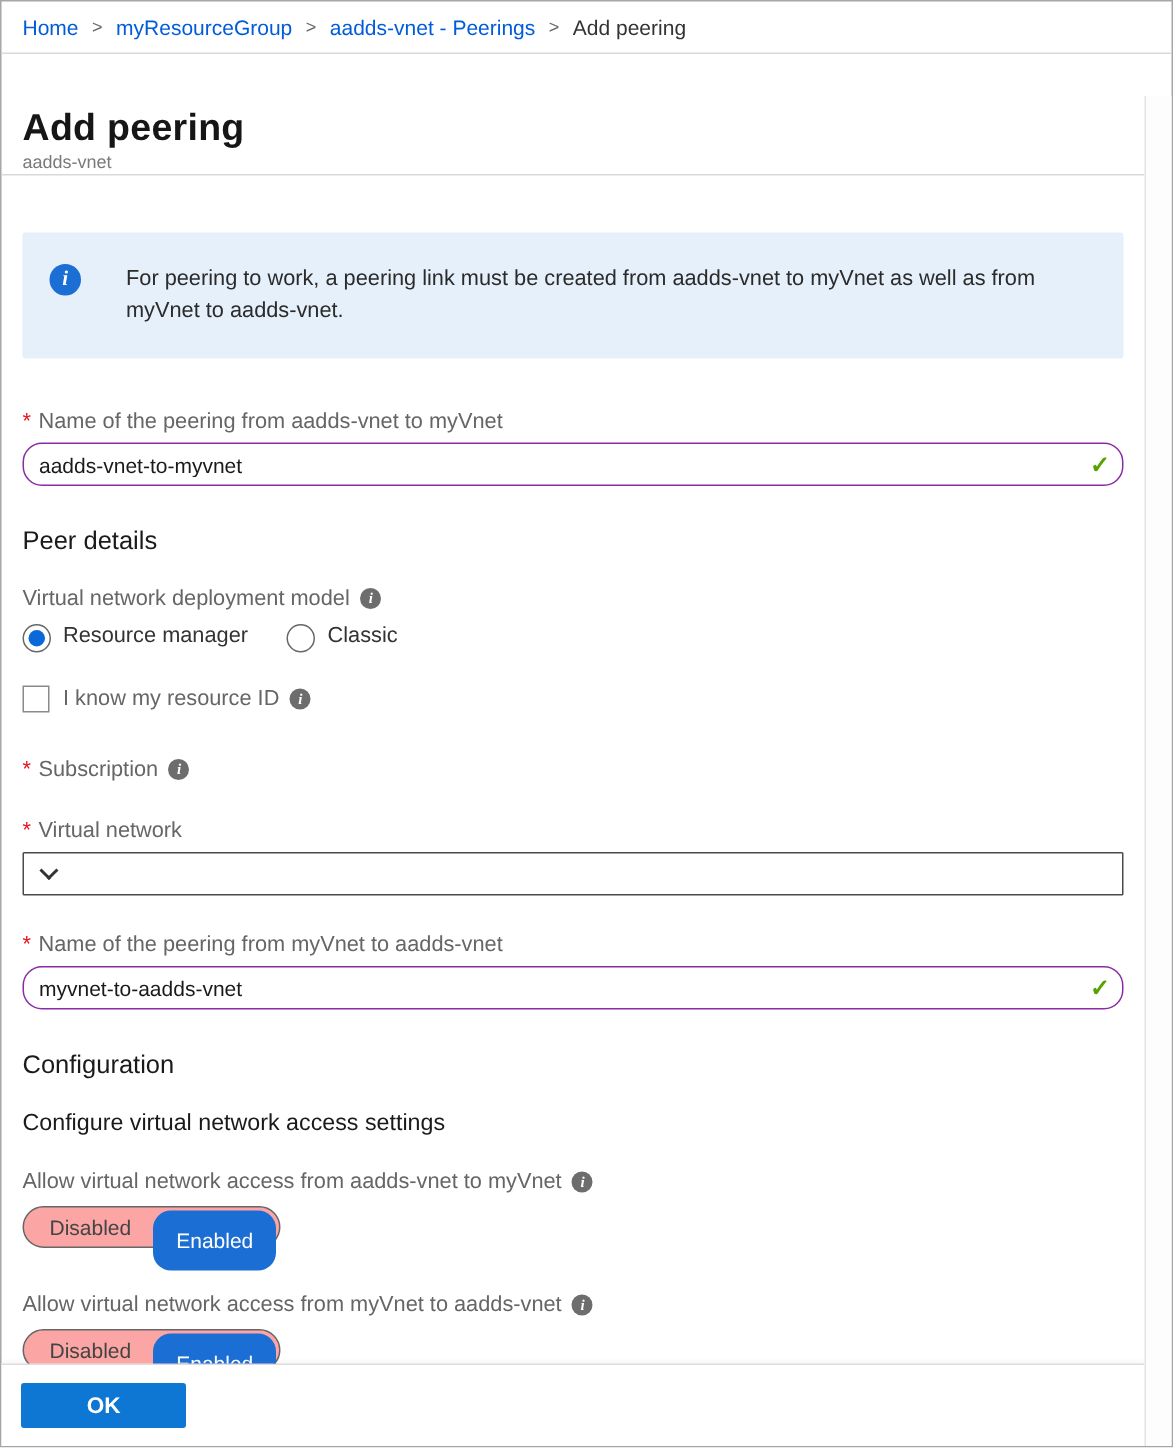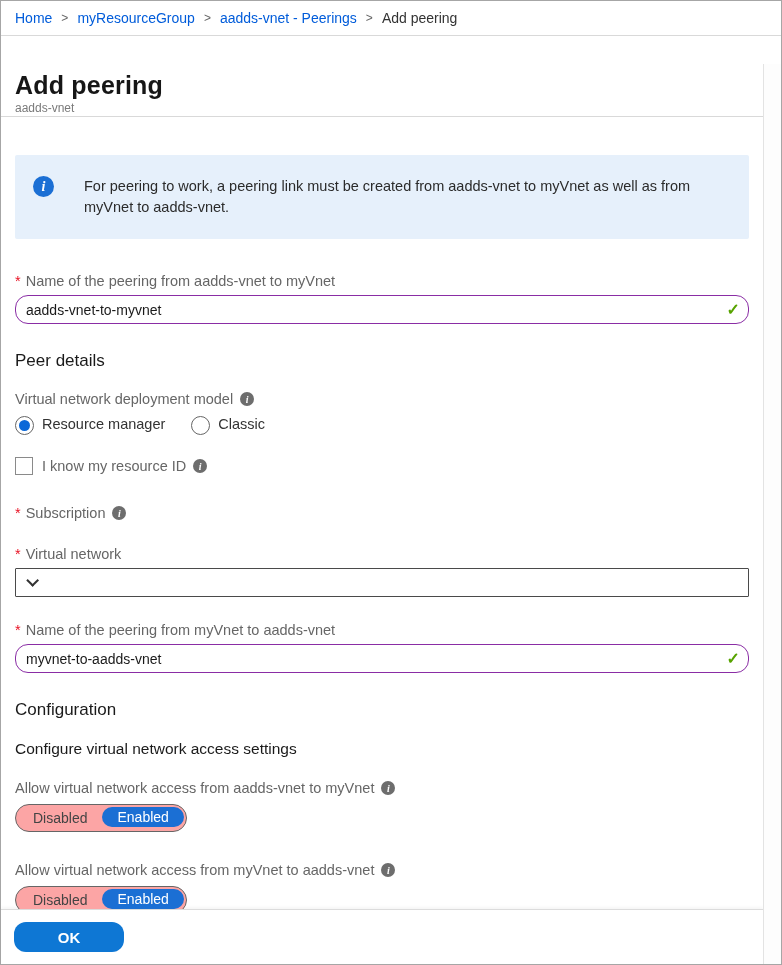--- a/index.html
+++ b/index.html
@@ -124,38 +124,38 @@
     display: inline-flex; align-items: flex-start;
     border: 1px solid #666; border-radius: 15px;
     height: 28px; padding: 2px; margin-top: 8px;
     background: #fca5a5;
   }
   .toggle-opt {
     font-size: 14px; color: #444; padding: 0 15px; height: 22px;
     display: flex; align-items: center; cursor: pointer; border-radius: 12px;
   }
   .toggle-opt.on {
-    background: #1b6fd4; color: #fff; height: 20px;
+    background: #1b6fd4; color: #fff; height: 40px;
   }
 
   
   .footer {
     flex: 0 0 55px;
     border-top: 1px solid #dcdcdc;
     display: flex; align-items: center;
     padding: 0 13px;
     background: #fff;
     box-shadow: 0 -2px 3px rgba(0,0,0,0.04);
   }
   .ok-btn {
     width: 110px; height: 30px;
     background: #0e77d4; color: #fff;
     border: none; font-size: 15px; font-weight: 700;
     font-family: "Liberation Sans", sans-serif;
-    cursor: pointer; border-radius: 12px;
+    cursor: pointer; border-radius: 2px;
   }
 
   
   .mt-35 { margin-top: 34px; }
   .mt-22 { margin-top: 22px; }
   .mt-28 { margin-top: 27px; }
   .mt-30 { margin-top: 30px; }
   .mt-26 { margin-top: 25px; }
   .mt-20 { margin-top: 20px; }
 </style>

